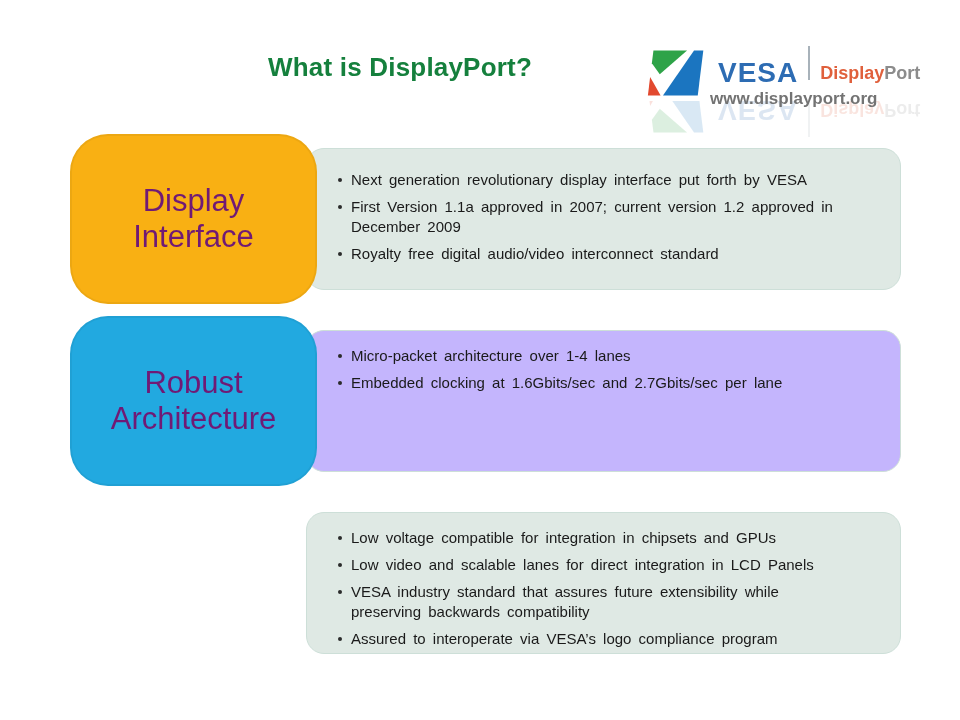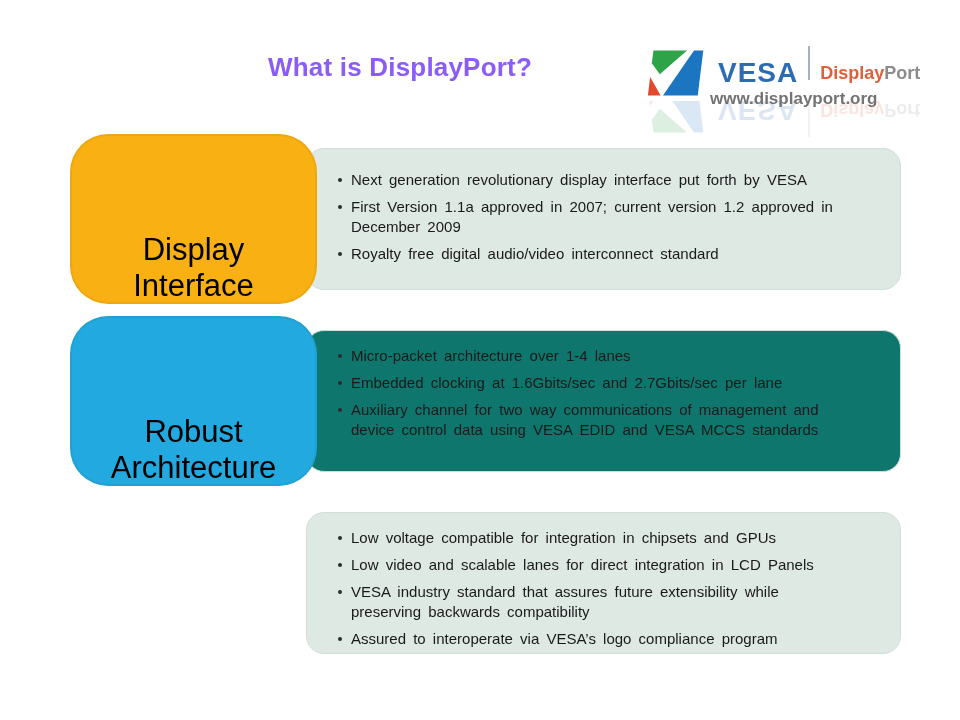--- a/index.html
+++ b/index.html
@@ -5,21 +5,21 @@
   html,body { margin:0; padding:0; }
   body {
     width:960px; height:720px; position:relative; overflow:hidden;
     background:#ffffff;
     font-family:"Liberation Sans", sans-serif;
   }
 
   
   .slide-title {
     position:absolute; top:52px; left:0; width:800px;
-    text-align:center; font-size:26px; font-weight:bold; color:#8b5cf6;
+    text-align:center; font-size:26px; font-weight:bold; color:#15803d;
     letter-spacing:0.2px;
   }
 
   
   .logo { position:absolute; top:44px; left:646px; width:304px; height:92px; }
   .logo-main { display:flex; align-items:center; height:58px; position:relative; z-index:2; }
   .logo-icon-wrap { width:58px; height:54px; margin-right:14px; transform:skewX(-7deg); flex:none; }
   .logo-vesa { font-size:28px; font-weight:bold; letter-spacing:1px; margin-right:10px; }
   .logo-sep { width:2px; height:34px; background:#A8B2BA; margin-right:10px; align-self:flex-start; margin-top:2px; }
   .logo-dp { font-size:18px; font-weight:bold; white-space:nowrap; }
@@ -44,22 +44,22 @@
     border-radius:18px; box-sizing:border-box;
     border:1px solid #CDDFD8;
     padding:15px 38px 8px 30px;
     z-index:1;
   }
   .row-1 .panel { padding-top:21px; }
 
   .card {
     position:absolute; left:0; top:0; width:247px; height:170px;
     border-radius:38px; z-index:2;
-    display:flex; align-items:flex-end; justify-content:center;
-    text-align:center; color:#000000;
+    display:flex; align-items:center; justify-content:center;
+    text-align:center; color:#701a75;
     font-size:31px; line-height:36px;
     box-shadow:inset 0 0 0 2px rgba(0,0,0,0.05);
   }
   .card-label { max-width:205px; }
 
   ul.bullets { list-style:none; margin:0; padding:0; }
   .bullets li {
     position:relative; padding-left:14px; margin-bottom:7px;
     font-size:15px; line-height:20px; color:#1A1A1A;
     word-spacing:3px; max-width:505px;
@@ -111,25 +111,24 @@
       <li>First Version 1.1a approved in 2007; current version 1.2 approved in December 2009</li>
       <li>Royalty free digital audio/video interconnect standard</li>
     </ul>
   </div>
   <div class="card" style="background: rgb(249, 176, 19);">
     <div class="card-label">Display Interface</div>
   </div>
 </div>
 
 <div class="row row-2">
-  <div class="panel" style="background: #0f766e;">
+  <div class="panel" style="background: #c4b5fd;">
     <ul class="bullets">
       <li>Micro-packet architecture over 1-4 lanes</li>
       <li>Embedded clocking at 1.6Gbits/sec and 2.7Gbits/sec per lane</li>
-      <li>Auxiliary channel for two way communications of management and device control data using VESA EDID and VESA MCCS standards</li>
     </ul>
   </div>
   <div class="card" style="background: rgb(34, 169, 224);">
     <div class="card-label">Robust Architecture</div>
   </div>
 </div>
 
 <div class="row row-3">
   <div class="panel" style="background: rgb(223, 233, 228);">
     <ul class="bullets">

